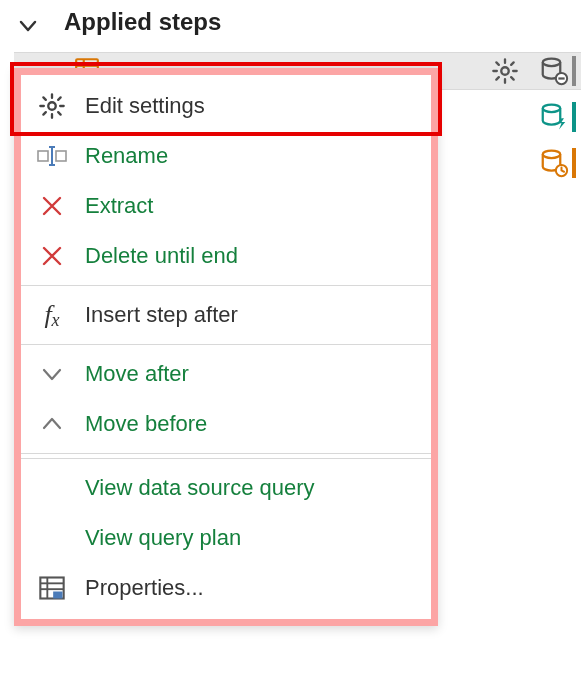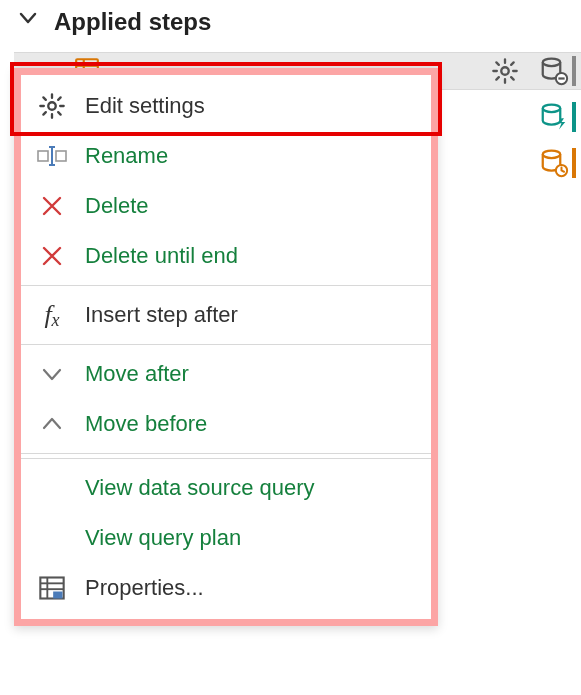--- a/index.html
+++ b/index.html
@@ -7,22 +7,22 @@
       font-family: "Segoe UI", Arial, sans-serif;
       font-size: 21px;
       color: #333;
       width: 581px;
       height: 695px;
       background: #fff;
       position: relative;
     }
     .header {
       display: flex;
-      align-items: flex-start;
-      gap: 16px;
+      align-items: flex-end;
+      gap: 26px;
       padding: 8px 12px 8px 18px;
       font-weight: 600;
       font-size: 24px;
       color: #222;
     }
     .header .chev svg { display:block; }
     .step-bar {
       position: absolute;
       top: 52px;
       left: 14px;
@@ -183,21 +183,21 @@
     </span>
     <span>Rename</span>
   </div>
 
   <div class="menu-item disabled">
     <span class="mi-icon">
       <svg width="24" height="24" viewBox="0 0 24 24">
           <path d="M4 4 L20 20 M20 4 L4 20" stroke="#d13b3b" stroke-width="2.4" stroke-linecap="round"></path>
         </svg>
     </span>
-    <span>Delete</span>
+    <span>Extract</span>
   </div>
 
   <div class="menu-item disabled">
     <span class="mi-icon">
       <svg width="24" height="24" viewBox="0 0 24 24">
           <path d="M4 4 L20 20 M20 4 L4 20" stroke="#d13b3b" stroke-width="2.4" stroke-linecap="round"></path>
         </svg>
     </span>
     <span>Delete until end</span>
   </div>

